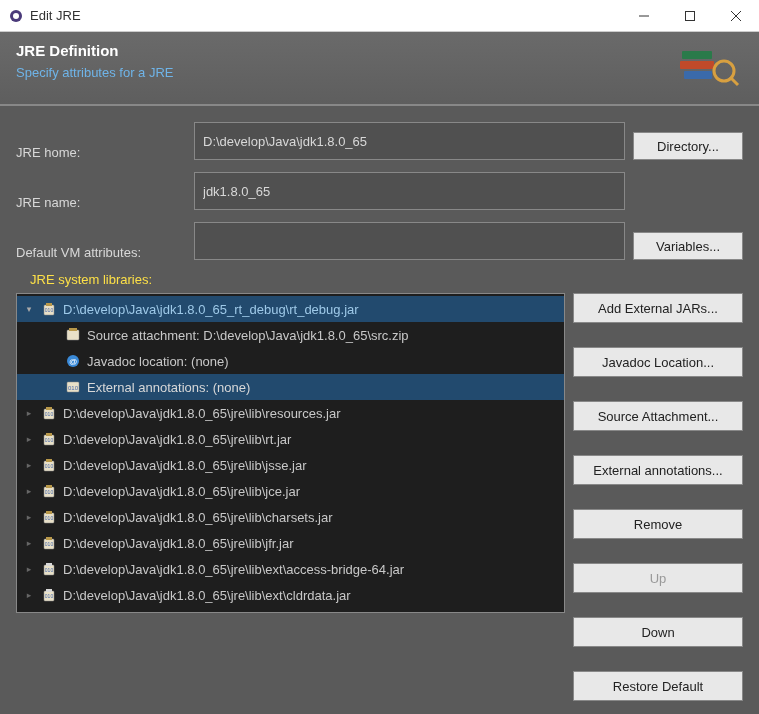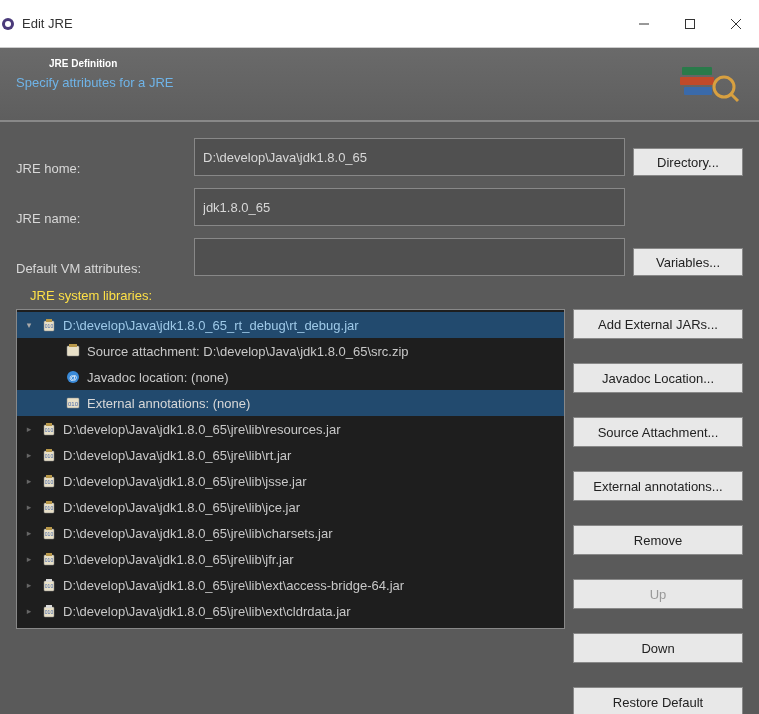--- a/index.html
+++ b/index.html
@@ -5,25 +5,25 @@
 * { box-sizing: border-box; margin: 0; padding: 0; }
 body {
   font-family: "Segoe UI", Tahoma, sans-serif;
   font-size: 13px;
   background: #5a5a5a;
   width: 759px;
   height: 714px;
   overflow: hidden;
 }
 .titlebar {
-  height: 48px;
+  height: 32px;
   background: #fff;
   display: flex;
   align-items: center;
-  padding-left: 0;
+  padding-left: 8px;
   border-bottom: 1px solid #ccc;
 }
 .titlebar-icon {
   width: 16px; height: 16px;
   margin-right: 6px;
   display: inline-flex;
   align-items: center;
   justify-content: center;
 }
 .titlebar-title { flex: 1; color: #333; font-size: 13px; }
@@ -36,21 +36,21 @@
 .titlebar-btn svg { stroke: #333; }
 
 .header-band {
   background: linear-gradient(to bottom, #6a6a6a, #5e5e5e);
   padding: 10px 16px 12px 16px;
   display: flex;
   align-items: flex-start;
   border-bottom: 2px solid #888;
 }
 .header-text { flex: 1; }
-.header-title { color: #fff; font-weight: bold; font-size: 10px; margin-bottom: 6px; margin-left: 33px; }
+.header-title { color: #fff; font-weight: bold; font-size: 15px; margin-bottom: 6px; }
 .header-subtitle { color: #6fb4e8; font-size: 13px; }
 .header-icon {
   width: 70px; height: 50px;
   display: flex; align-items: center; justify-content: center;
 }
 
 .form-area {
   padding: 16px;
   background: #5a5a5a;
   color: #d0d0d0;

